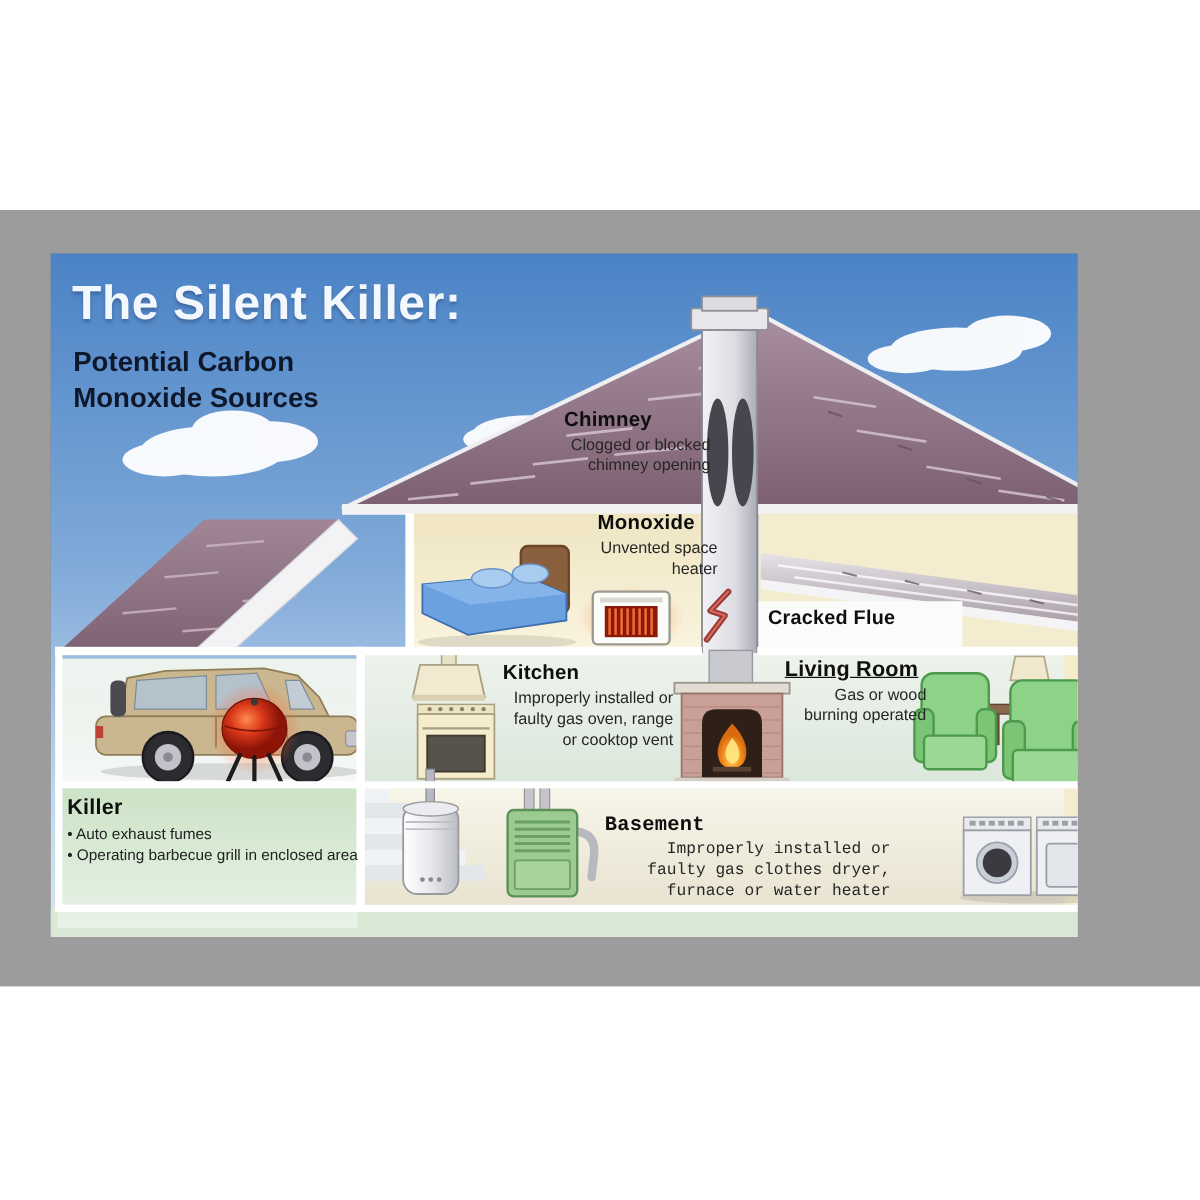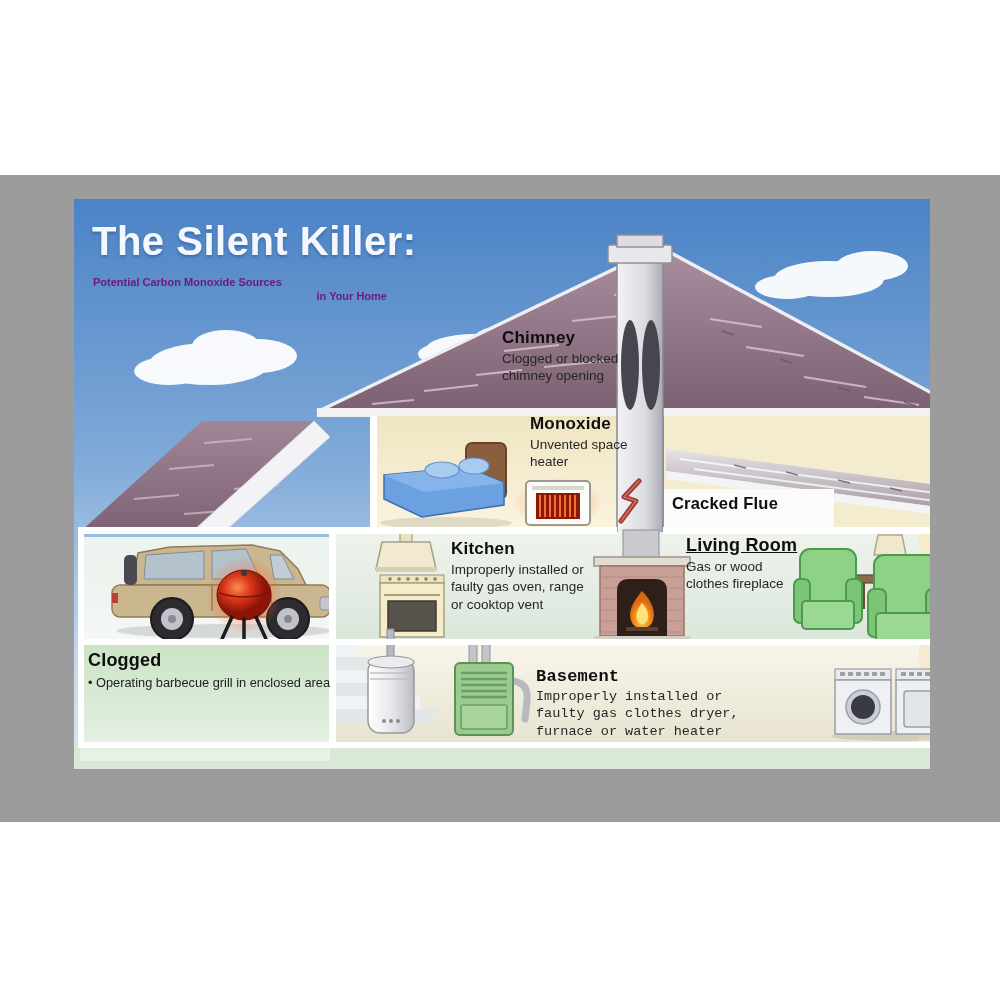--- a/index.html
+++ b/index.html
@@ -1,28 +1,28 @@
 <!DOCTYPE html>
 <html><head>
 <meta charset="utf-8">
 <style>
   html,body{margin:0;padding:0;background:#fff;}
   .page{position:relative;width:1000px;height:1000px;background:#ffffff;overflow:hidden;
         font-family:"Liberation Sans",sans-serif;}
   .frame{position:absolute;left:0;top:175px;width:1000px;height:647px;background:#9c9c9c;}
-  .poster{position:absolute;left:42px;top:24px;width:856px;height:570px;overflow:hidden;
-          box-shadow:inset 0 0 0 1px rgba(120,120,120,.4);margin-left:32px;}
+  .poster{position:absolute;left:42px;top:36px;width:856px;height:570px;overflow:hidden;
+          box-shadow:inset 0 0 0 1px rgba(120,120,120,.4);}
   .poster svg{position:absolute;left:0;top:0;}
   .lbl{position:absolute;color:#161616;}
   .lbl h3{margin:0 0 2px 0;font-size:17px;font-weight:bold;color:#0e0e0e;letter-spacing:.2px;}
-  .lbl p{margin:0;font-size:13.5px;line-height:1.28;color:#262626;}
+  .lbl p{margin:0;font-size:13.5px;line-height:1.28;color:#262626;text-align:right;}
   .title{position:absolute;left:18px;top:20px;font-size:40px;font-weight:bold;color:#f2f8fd;
          letter-spacing:.5px;text-shadow:0 2px 3px rgba(25,45,85,.35);}
-  .subtitle{position:absolute;left:19px;top:76px;width:296px;color:#701a75;font-weight:bold;
-            font-size:11px;line-height:1.3;}
+  .subtitle{position:absolute;left:19px;top:76px;width:296px;color:#0f172a;font-weight:bold;
+            font-size:23px;line-height:1.3;}
   .subtitle .l2{text-align:right;padding-right:2px;}
   .garage-lbl{left:14px;top:451px;width:244px;}
   .garage-lbl h3{font-size:18px;}
   .garage-lbl ul{list-style:none;margin:3px 0 0 0;padding:0;font-size:12.8px;line-height:1.38;color:#222;}
   .garage-lbl li{padding-left:13px;text-indent:-13px;}
   .garage-lbl li::before{content:"• ";}
   .chimney-lbl{left:428px;top:129px;}
   .chimney-lbl p{width:122px;}
   .bedroom-lbl{left:456px;top:215px;}
   .bedroom-lbl p{width:100px;}
@@ -408,21 +408,20 @@
           <rect x="255" y="328" width="7" height="221"></rect>
           <rect x="893" y="328" width="5" height="221"></rect>
           <rect x="4" y="328" width="6" height="221"></rect>
           <rect x="296" y="217" width="7" height="114"></rect>
         </g>
       </svg>
 
       <div class="title">The Silent Killer:</div>
       <div class="subtitle">
         <div>Potential Carbon Monoxide Sources</div>
-        <div class="l2">in Your Home</div>
       </div>
 
       <div class="lbl chimney-lbl">
         <h3>Chimney</h3>
         <p>Clogged or blocked chimney opening</p>
       </div>
 
       <div class="lbl bedroom-lbl">
         <h3>Monoxide</h3>
         <p>Unvented space heater</p>
@@ -432,30 +431,31 @@
         <h3>Cracked Flue</h3>
       </div>
 
       <div class="lbl kitchen-lbl">
         <h3>Kitchen</h3>
         <p>Improperly installed or faulty gas oven, range or cooktop vent</p>
       </div>
 
       <div class="lbl living-lbl">
         <h3>Living Room</h3>
-        <p>Gas or wood clothes fireplace</p>
+        <p>Gas or wood burning operated</p>
       </div>
 
       <div class="lbl basement-lbl">
         <h3>Basement</h3>
         <p>Improperly installed or faulty gas clothes dryer, furnace or water heater</p>
       </div>
 
       <div class="lbl garage-lbl">
-        <h3>Clogged</h3>
+        <h3>Killer</h3>
         <ul>
+          <li>Auto exhaust fumes</li>
           <li>Operating barbecue grill in enclosed area</li>
         </ul>
       </div>
 
     </div>
   </div>
 </div>
 
 </body></html>

